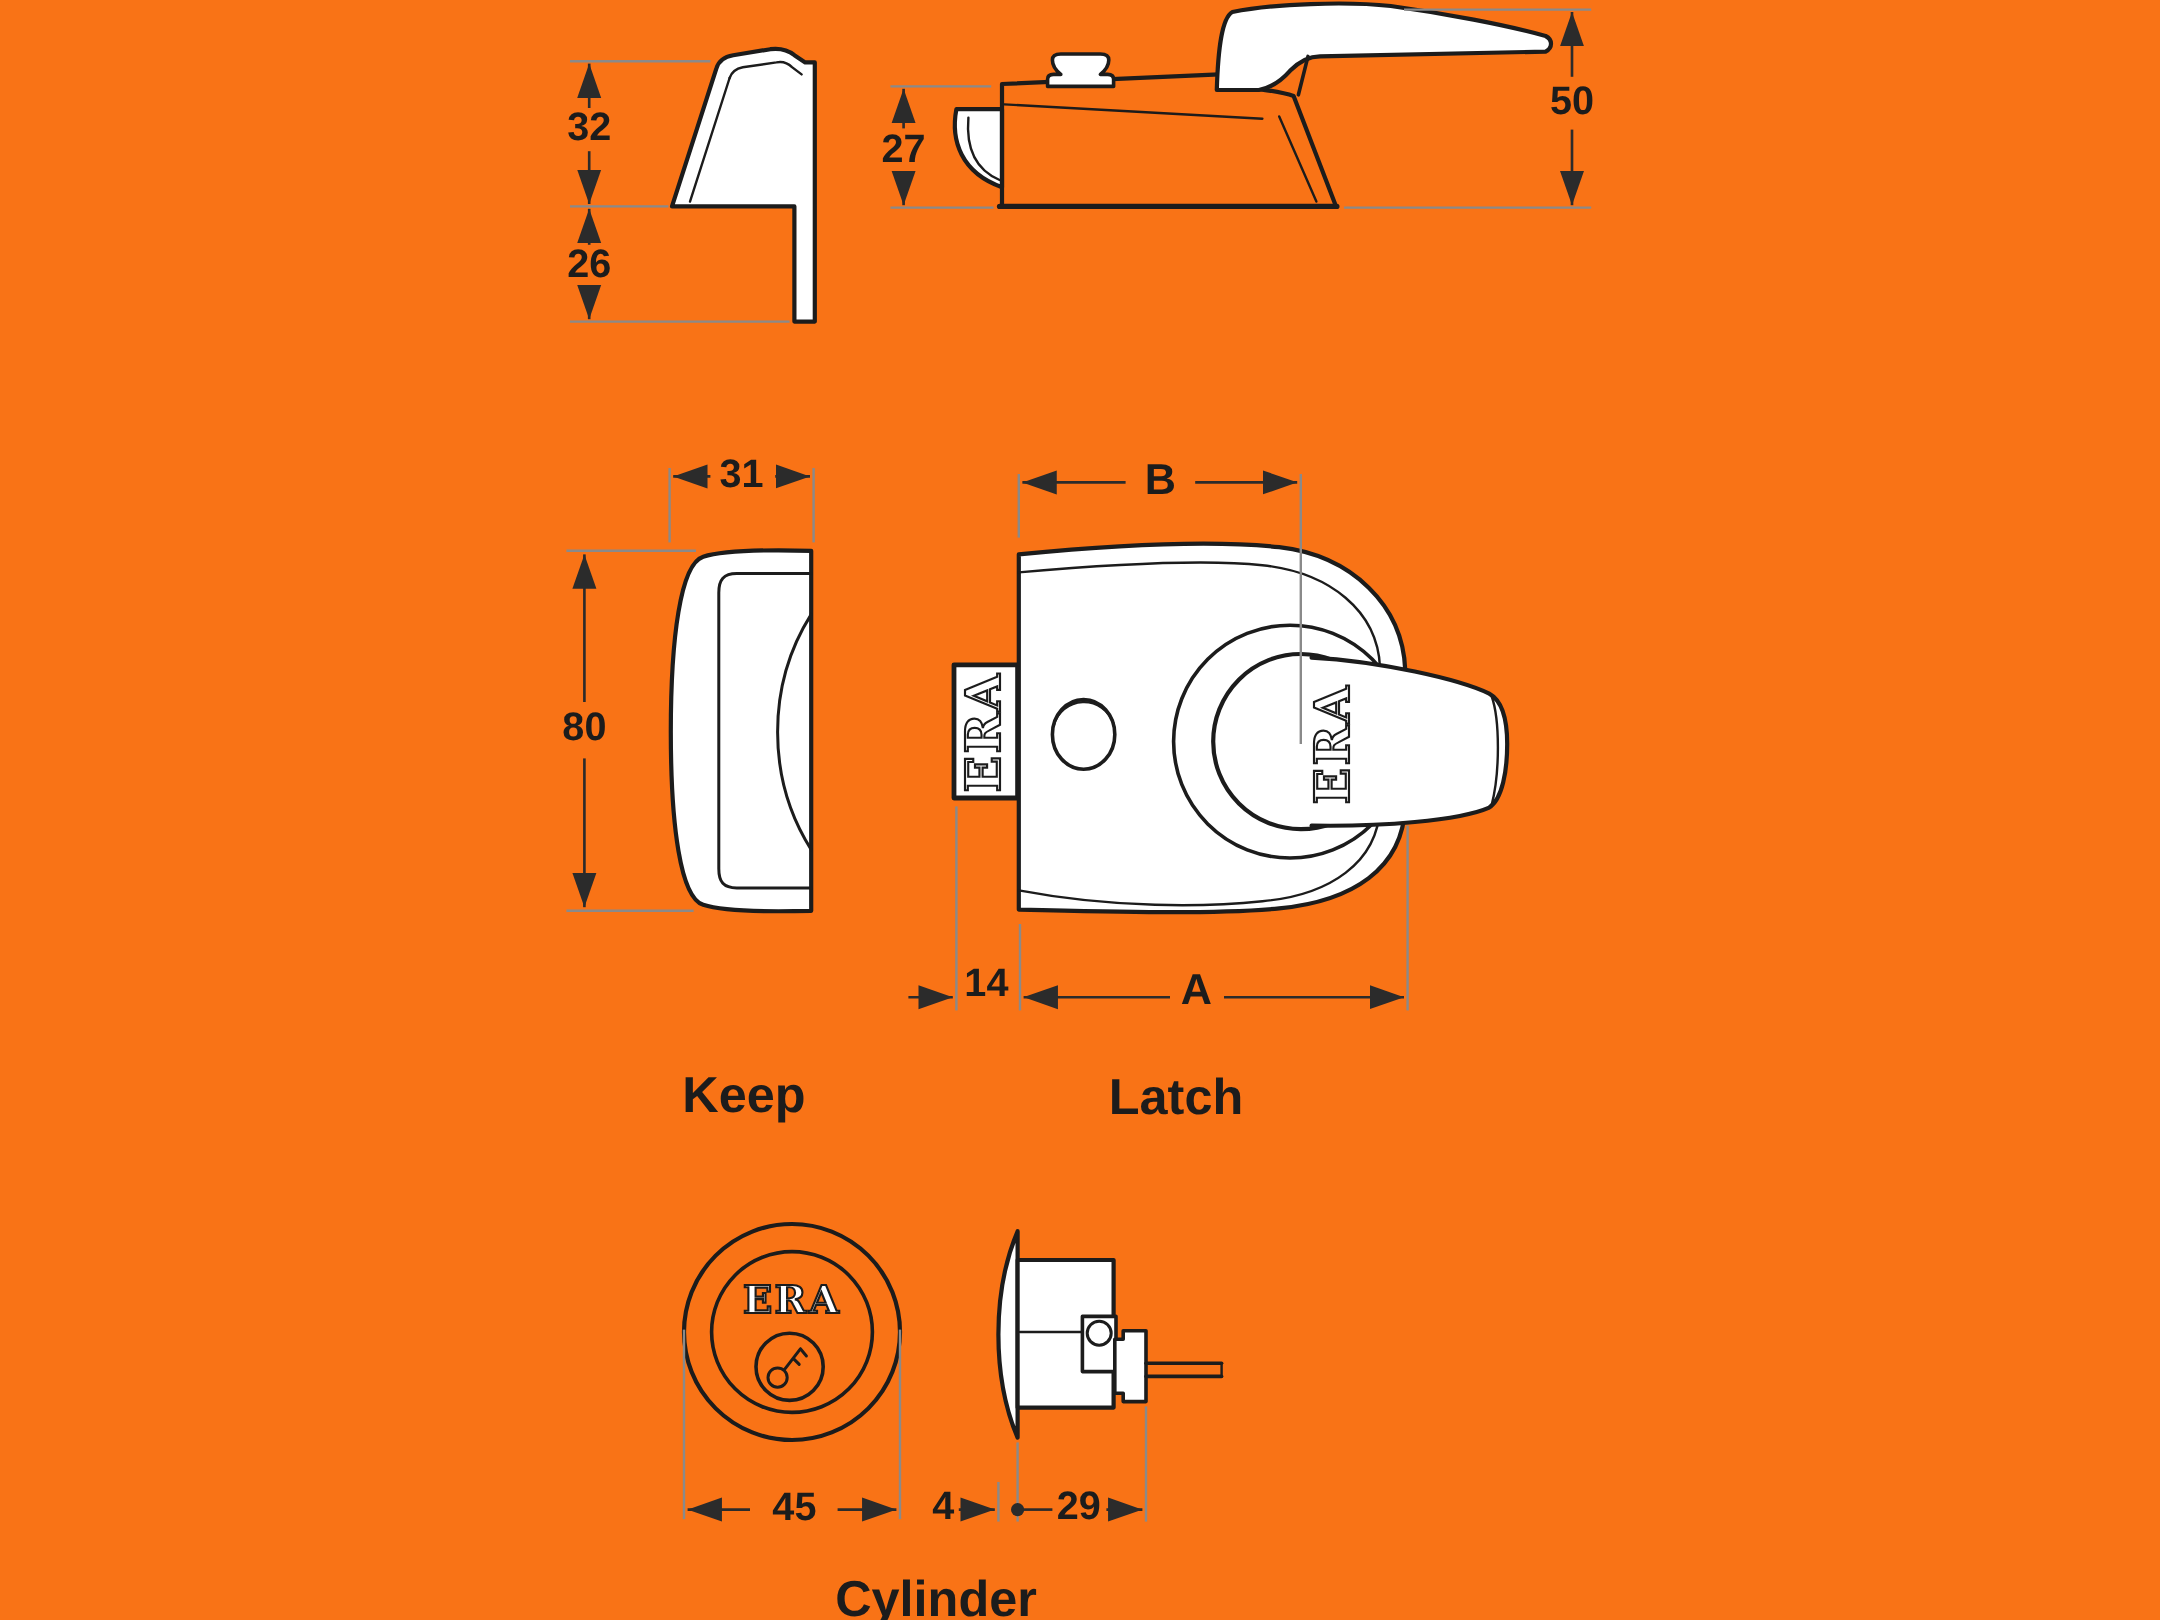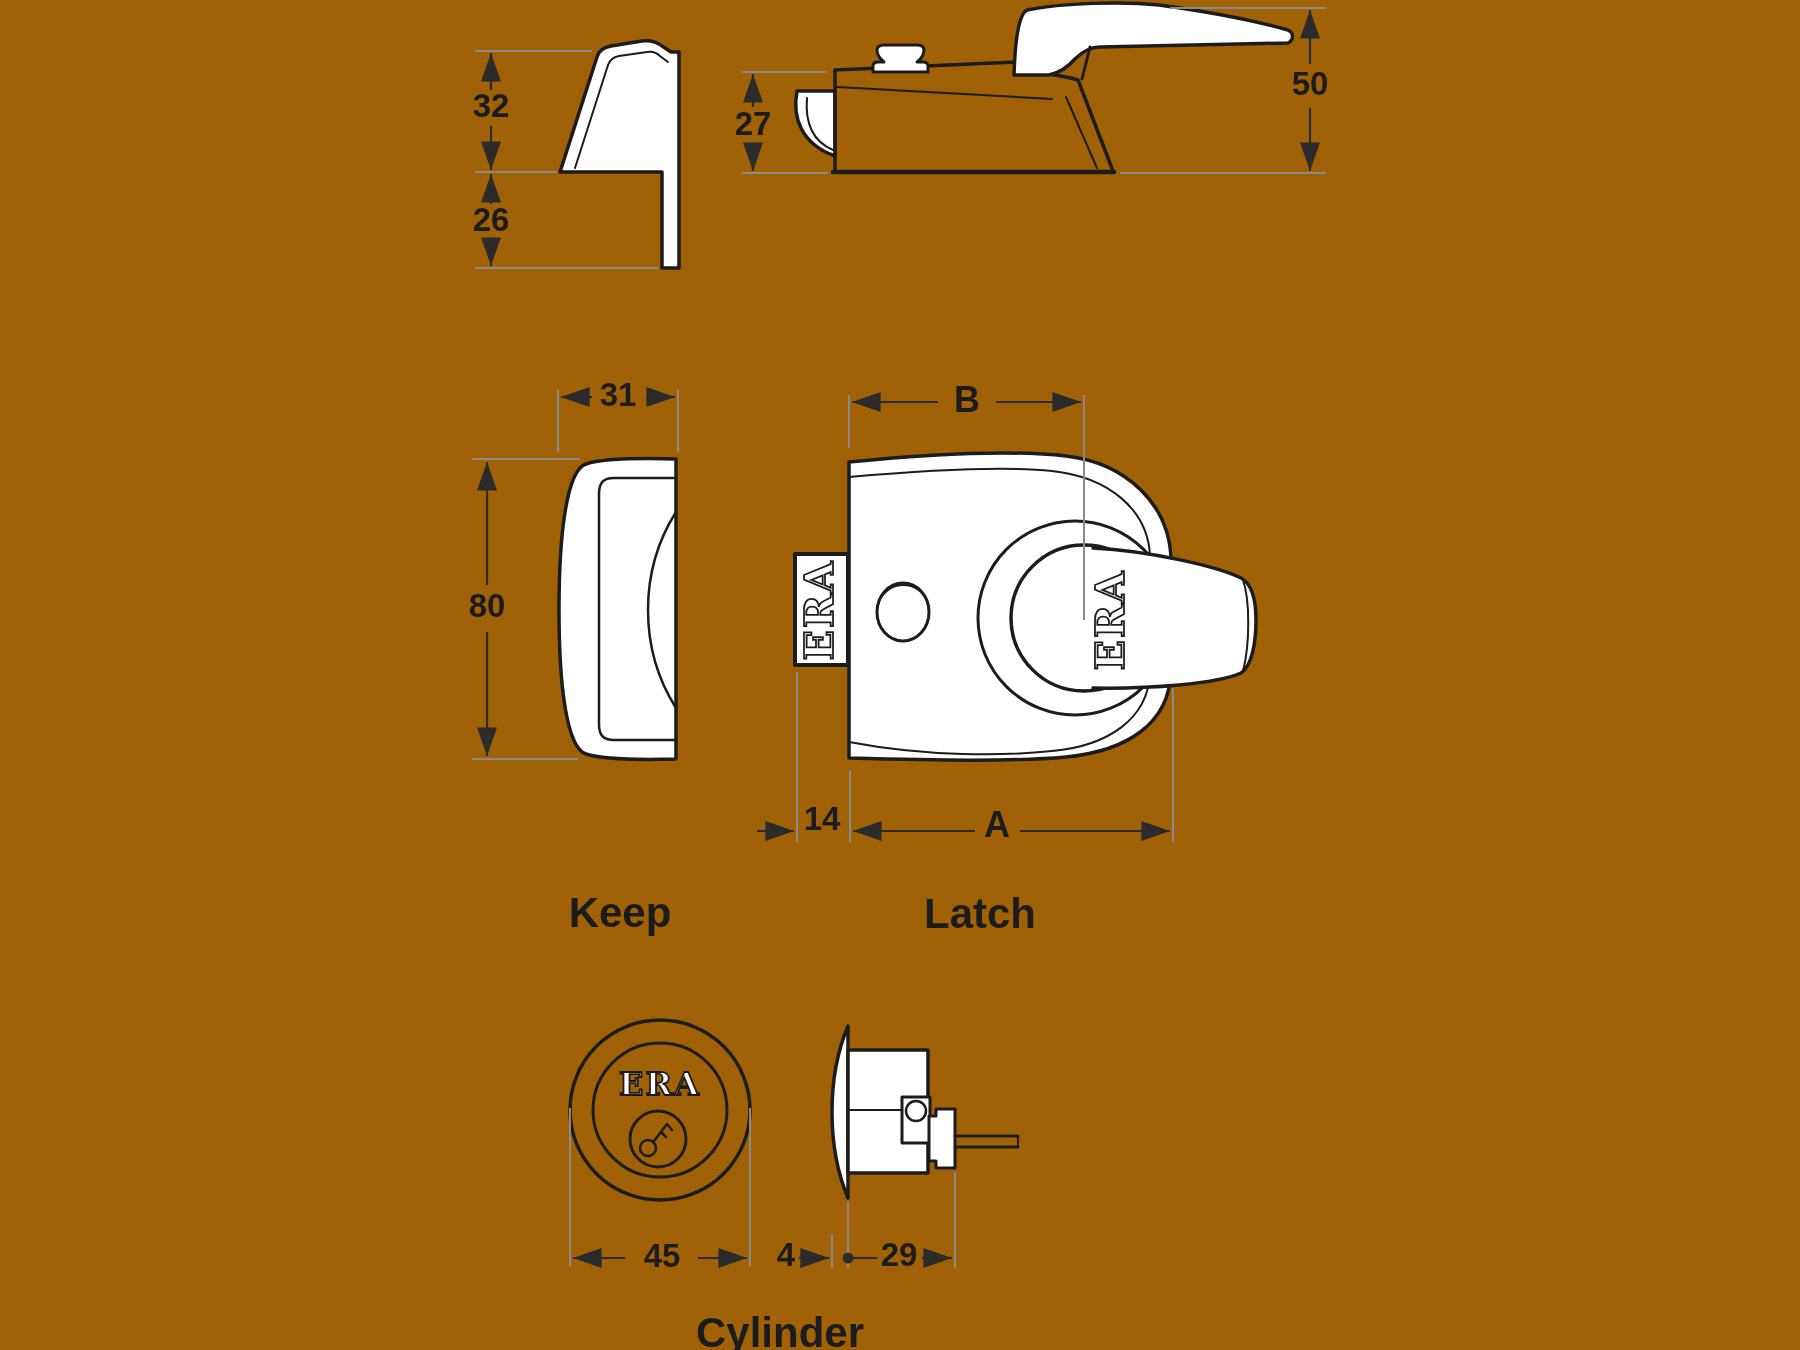--- a/index.html
+++ b/index.html
@@ -1,16 +1,16 @@
 <!DOCTYPE html>
 <html><head>
 <meta charset="utf-8">
 <style>
   html,body{margin:0;padding:0;background:#fff;}
-  .canvas{position:relative;width:1800px;height:1350px;background:#a16207;overflow:hidden;
+  .canvas{position:relative;width:1800px;height:1350px;background:#f97316;overflow:hidden;
           font-family:"Liberation Sans", sans-serif;}
   svg{display:block}
   .ol   {fill:none;stroke:#1c1c1c;stroke-width:3.5;stroke-linejoin:round;stroke-linecap:round;}
   .olf  {fill:#ffffff;stroke:#1c1c1c;stroke-width:3.5;stroke-linejoin:round;stroke-linecap:round;}
   .olf4 {fill:#ffffff;stroke:#1c1c1c;stroke-width:4;stroke-linejoin:round;}
   .il   {fill:none;stroke:#1c1c1c;stroke-width:2;stroke-linecap:round;}
   .il25 {fill:none;stroke:#1c1c1c;stroke-width:2.5;stroke-linecap:round;}
   .fillw{fill:#ffffff;stroke:none;}
   .dim  {stroke:#2b2b2b;stroke-width:2.2;fill:none;}
   .ext  {stroke:#8a8a8a;stroke-width:2;fill:none;}

